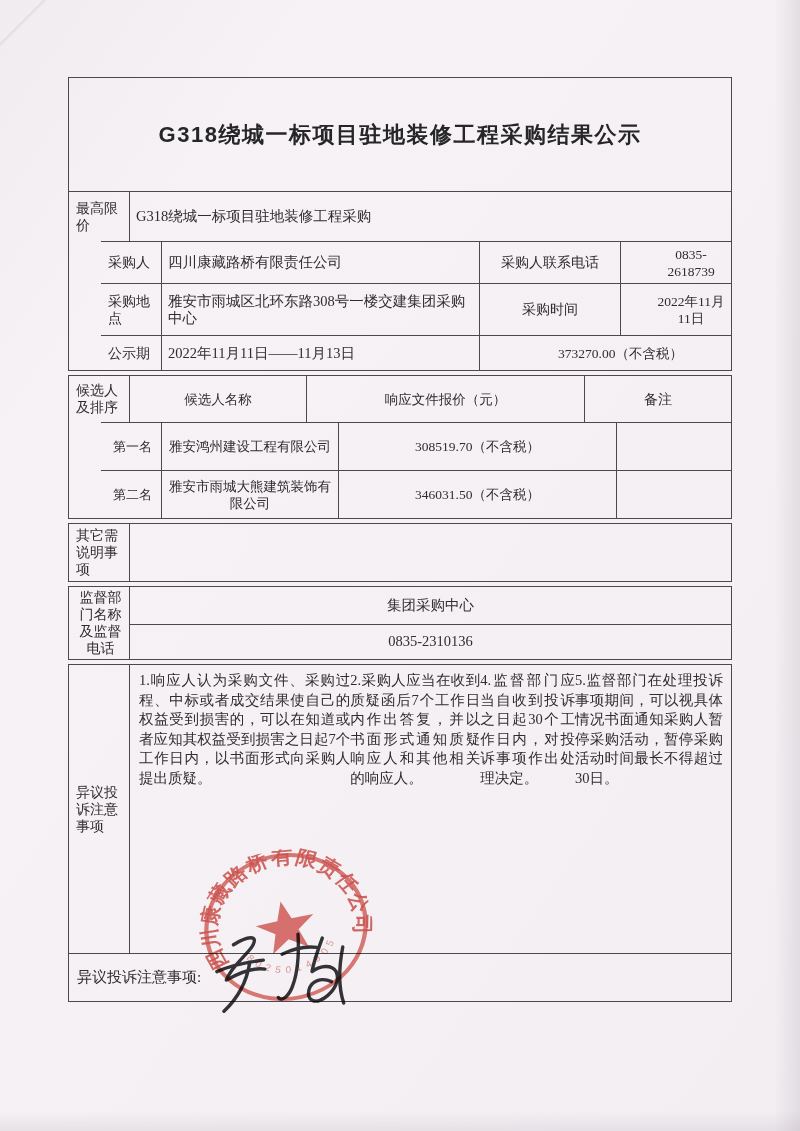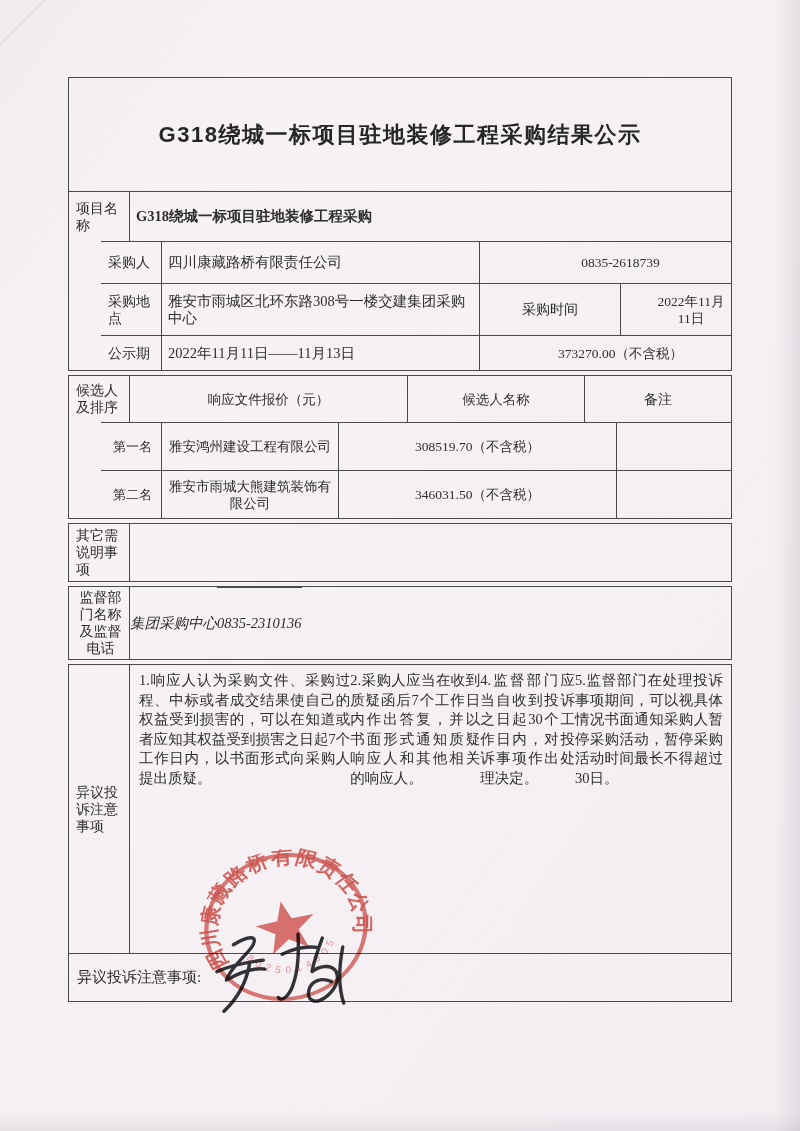--- a/index.html
+++ b/index.html
@@ -53,21 +53,21 @@
   .c-price{ width:278px; flex:0 0 278px; font-size:13.5px; }
   .c-note { flex:1 1 auto; }
   .r-chead{ min-height:46px; }
   .r-cand { min-height:48px; }
   .rank { font-size:13px; }
 
   
   .r-other { min-height:57px; }
 
   
-  .sup-col { flex:1 1 auto; display:flex; flex-direction:row;font-style:italic; }
+  .sup-col { flex:1 1 auto; display:flex; flex-direction:column; }
   .sup-row { display:flex; align-items:center; justify-content:center; min-height:37px; font-size:14.5px; }
   .sup-row + .sup-row { border-top:1px solid var(--line); min-height:34px; }
 
   
   .r-obj { min-height:288px; }
   .obj-body { flex:1 1 auto; display:flex; flex-direction:row; justify-content:center; padding:6px 8px 6px 9px; }
   .obj-body p { font-size:14.5px; line-height:19.6px; text-align:justify; }
 
   
   .r-sign { min-height:47px; display:flex; align-items:center; padding-left:8px; font-size:15px; }
@@ -89,46 +89,47 @@
   <div class="crease"></div>
 
   <div class="doc">
 
     <div class="sect title-sect">
       <div class="title">G318绕城一标项目驻地装修工程采购结果公示</div>
     </div>
 
     <div class="sect">
       <div class="row r-name">
-        <div class="cell lab">项目名称</div>
-        <div class="cell grow i-main" style="flex:1 1 auto;width:auto;font-weight:bold;">G318绕城一标项目驻地装修工程采购</div>
+        <div class="cell lab">最高限价</div>
+        <div class="cell grow i-main" style="flex:1 1 auto;width:auto;">G318绕城一标项目驻地装修工程采购</div>
       </div>
       <div class="row r-buyer">
         <div class="cell lab">采购人</div>
         <div class="cell i-main">四川康藏路桥有限责任公司</div>
+        <div class="cell i-sub ctr">采购人联系电话</div>
         <div class="cell i-val ctr">0835-2618739</div>
       </div>
       <div class="row r-addr">
         <div class="cell lab">采购地点</div>
         <div class="cell i-main">雅安市雨城区北环东路308号一楼交建集团采购中心</div>
         <div class="cell i-sub ctr">采购时间</div>
         <div class="cell i-val ctr">2022年11月11日</div>
       </div>
       <div class="row r-pub">
         <div class="cell lab">公示期</div>
         <div class="cell i-main">2022年11月11日——11月13日</div>
         <div class="cell i-val ctr">373270.00（不含税）</div>
       </div>
     </div>
 
     <div class="sect gap">
       <div class="row r-chead">
         <div class="cell lab">候选人及排序</div>
+        <div class="cell c-name ctr">候选人名称</div>
         <div class="cell c-price ctr">响应文件报价（元）</div>
-        <div class="cell c-name ctr">候选人名称</div>
         <div class="cell c-note ctr">备注</div>
       </div>
       <div class="row r-cand">
         <div class="cell lab ctr rank">第一名</div>
         <div class="cell c-name ctr">雅安鸿州建设工程有限公司</div>
         <div class="cell c-price ctr">308519.70（不含税）</div>
         <div class="cell c-note ctr"></div>
       </div>
       <div class="row r-cand">
         <div class="cell lab ctr rank">第二名</div>

